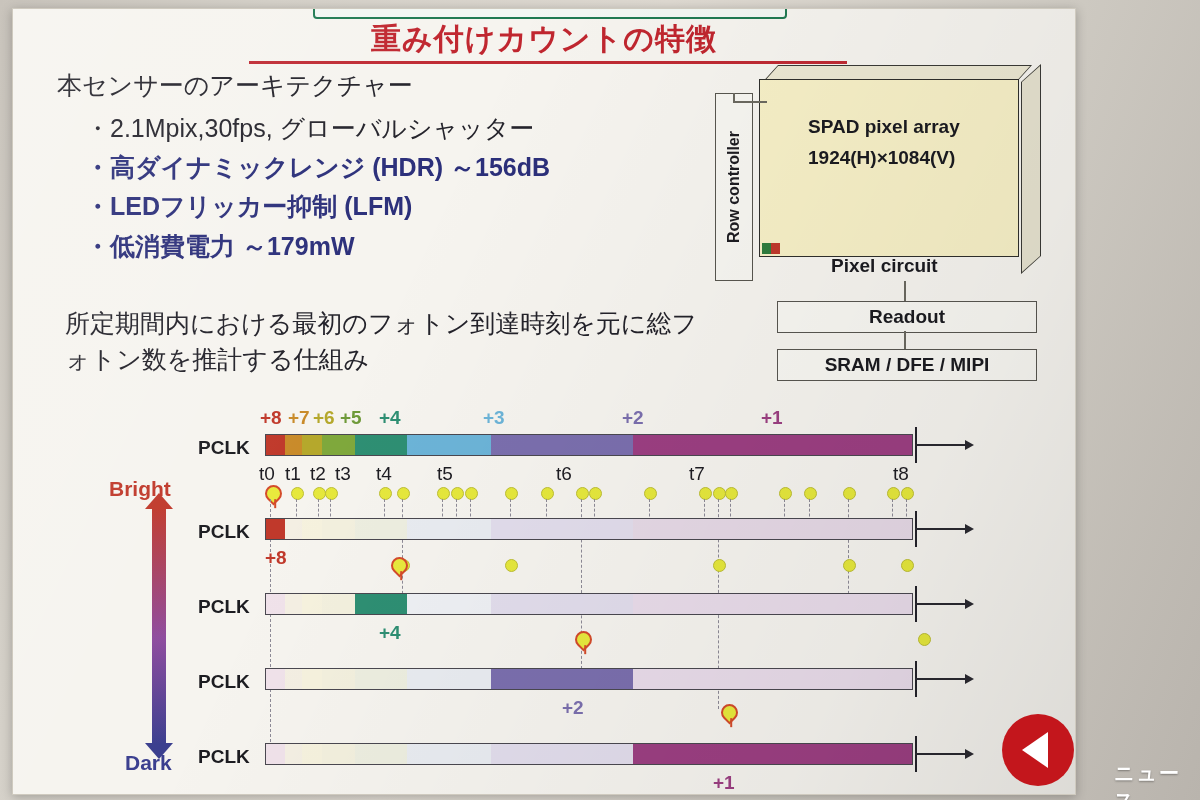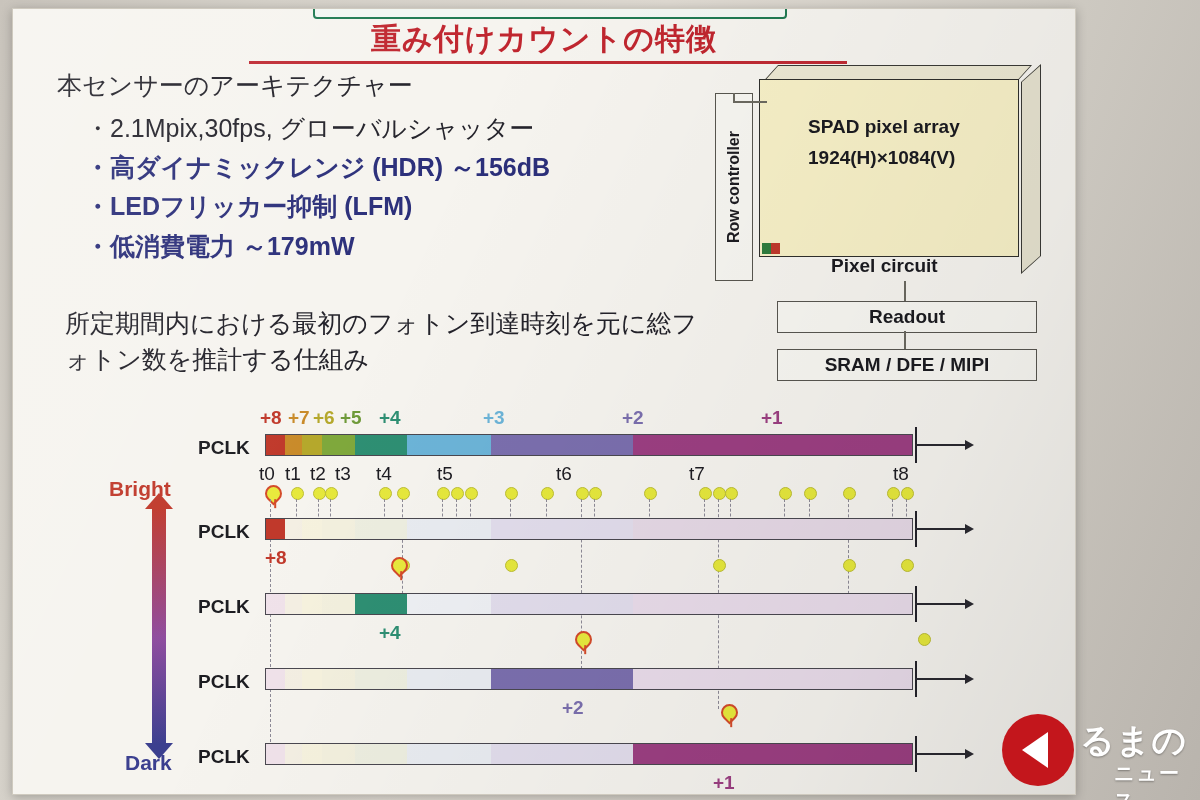--- a/index.html
+++ b/index.html
@@ -537,16 +537,15 @@
       <div class="end-tick" style="left:902px; top:337px; height:36px;"></div>
       <div class="axis-line" style="left:902px; top:354px; width:52px;"></div>
       <div class="axis-arrow" style="left:952px; top:350px;"></div>
       <div class="wlabel" style="left:700px; top:373px; color:#9c3f82;">+1</div>
 
     </div>
   </div>
 
   <div id="logo">
     <div id="logo-circle"></div>
-    <div id="logo-main">るまの</div>
     <div id="logo-sub">ニュース</div>
   </div>
 </div>
 
 </body></html>

